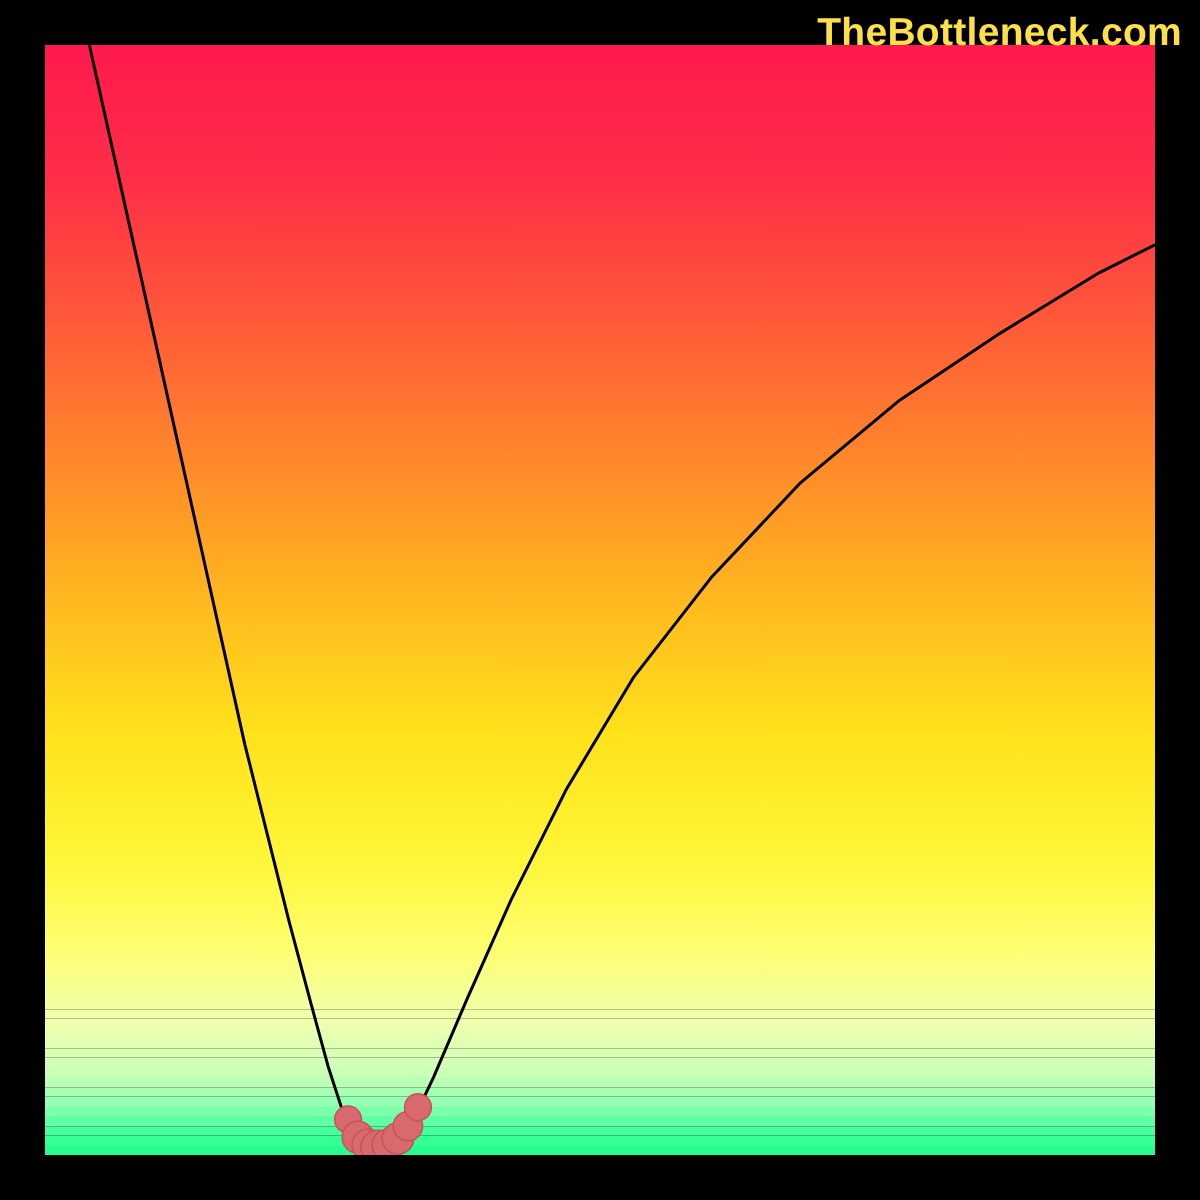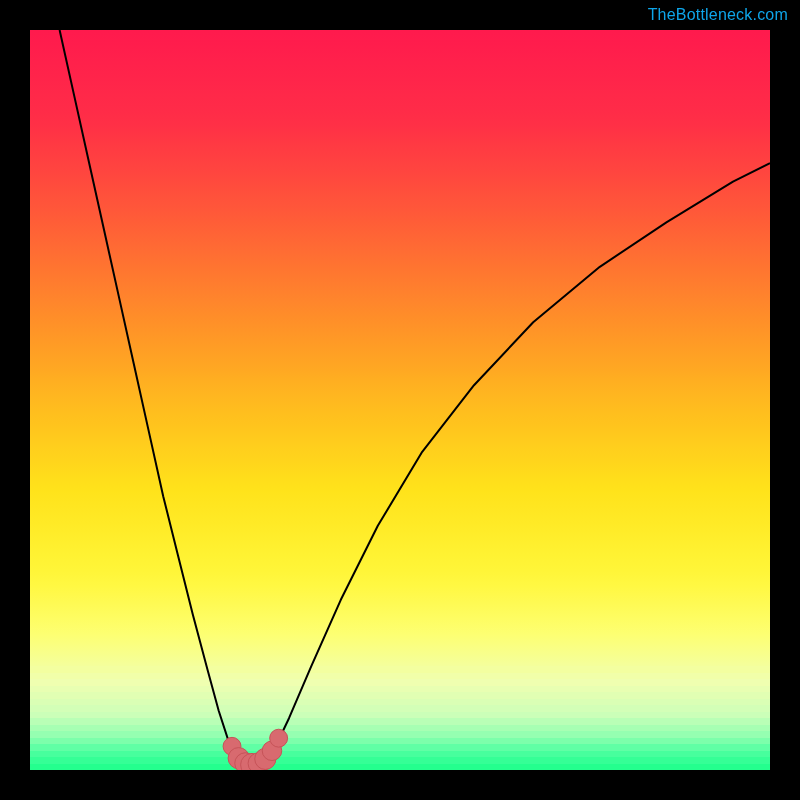--- a/index.html
+++ b/index.html
@@ -29,23 +29,23 @@
   }
   .gradient-layers div {
     position: absolute;
     left: 0;
     width: 100%;
   }
   .watermark {
     position: absolute;
     top: 6px;
     right: 12px;
-    color: #0ea5e9;
-    font-size: 16px;
-    font-weight: 400;
+    color: #fde047;
+    font-size: 26px;
+    font-weight: 700;
     letter-spacing: 0.2px;
   }
   svg.curve {
     position: absolute;
     top: 0;
     left: 0;
   }
 </style>
 </head>
 <body>

